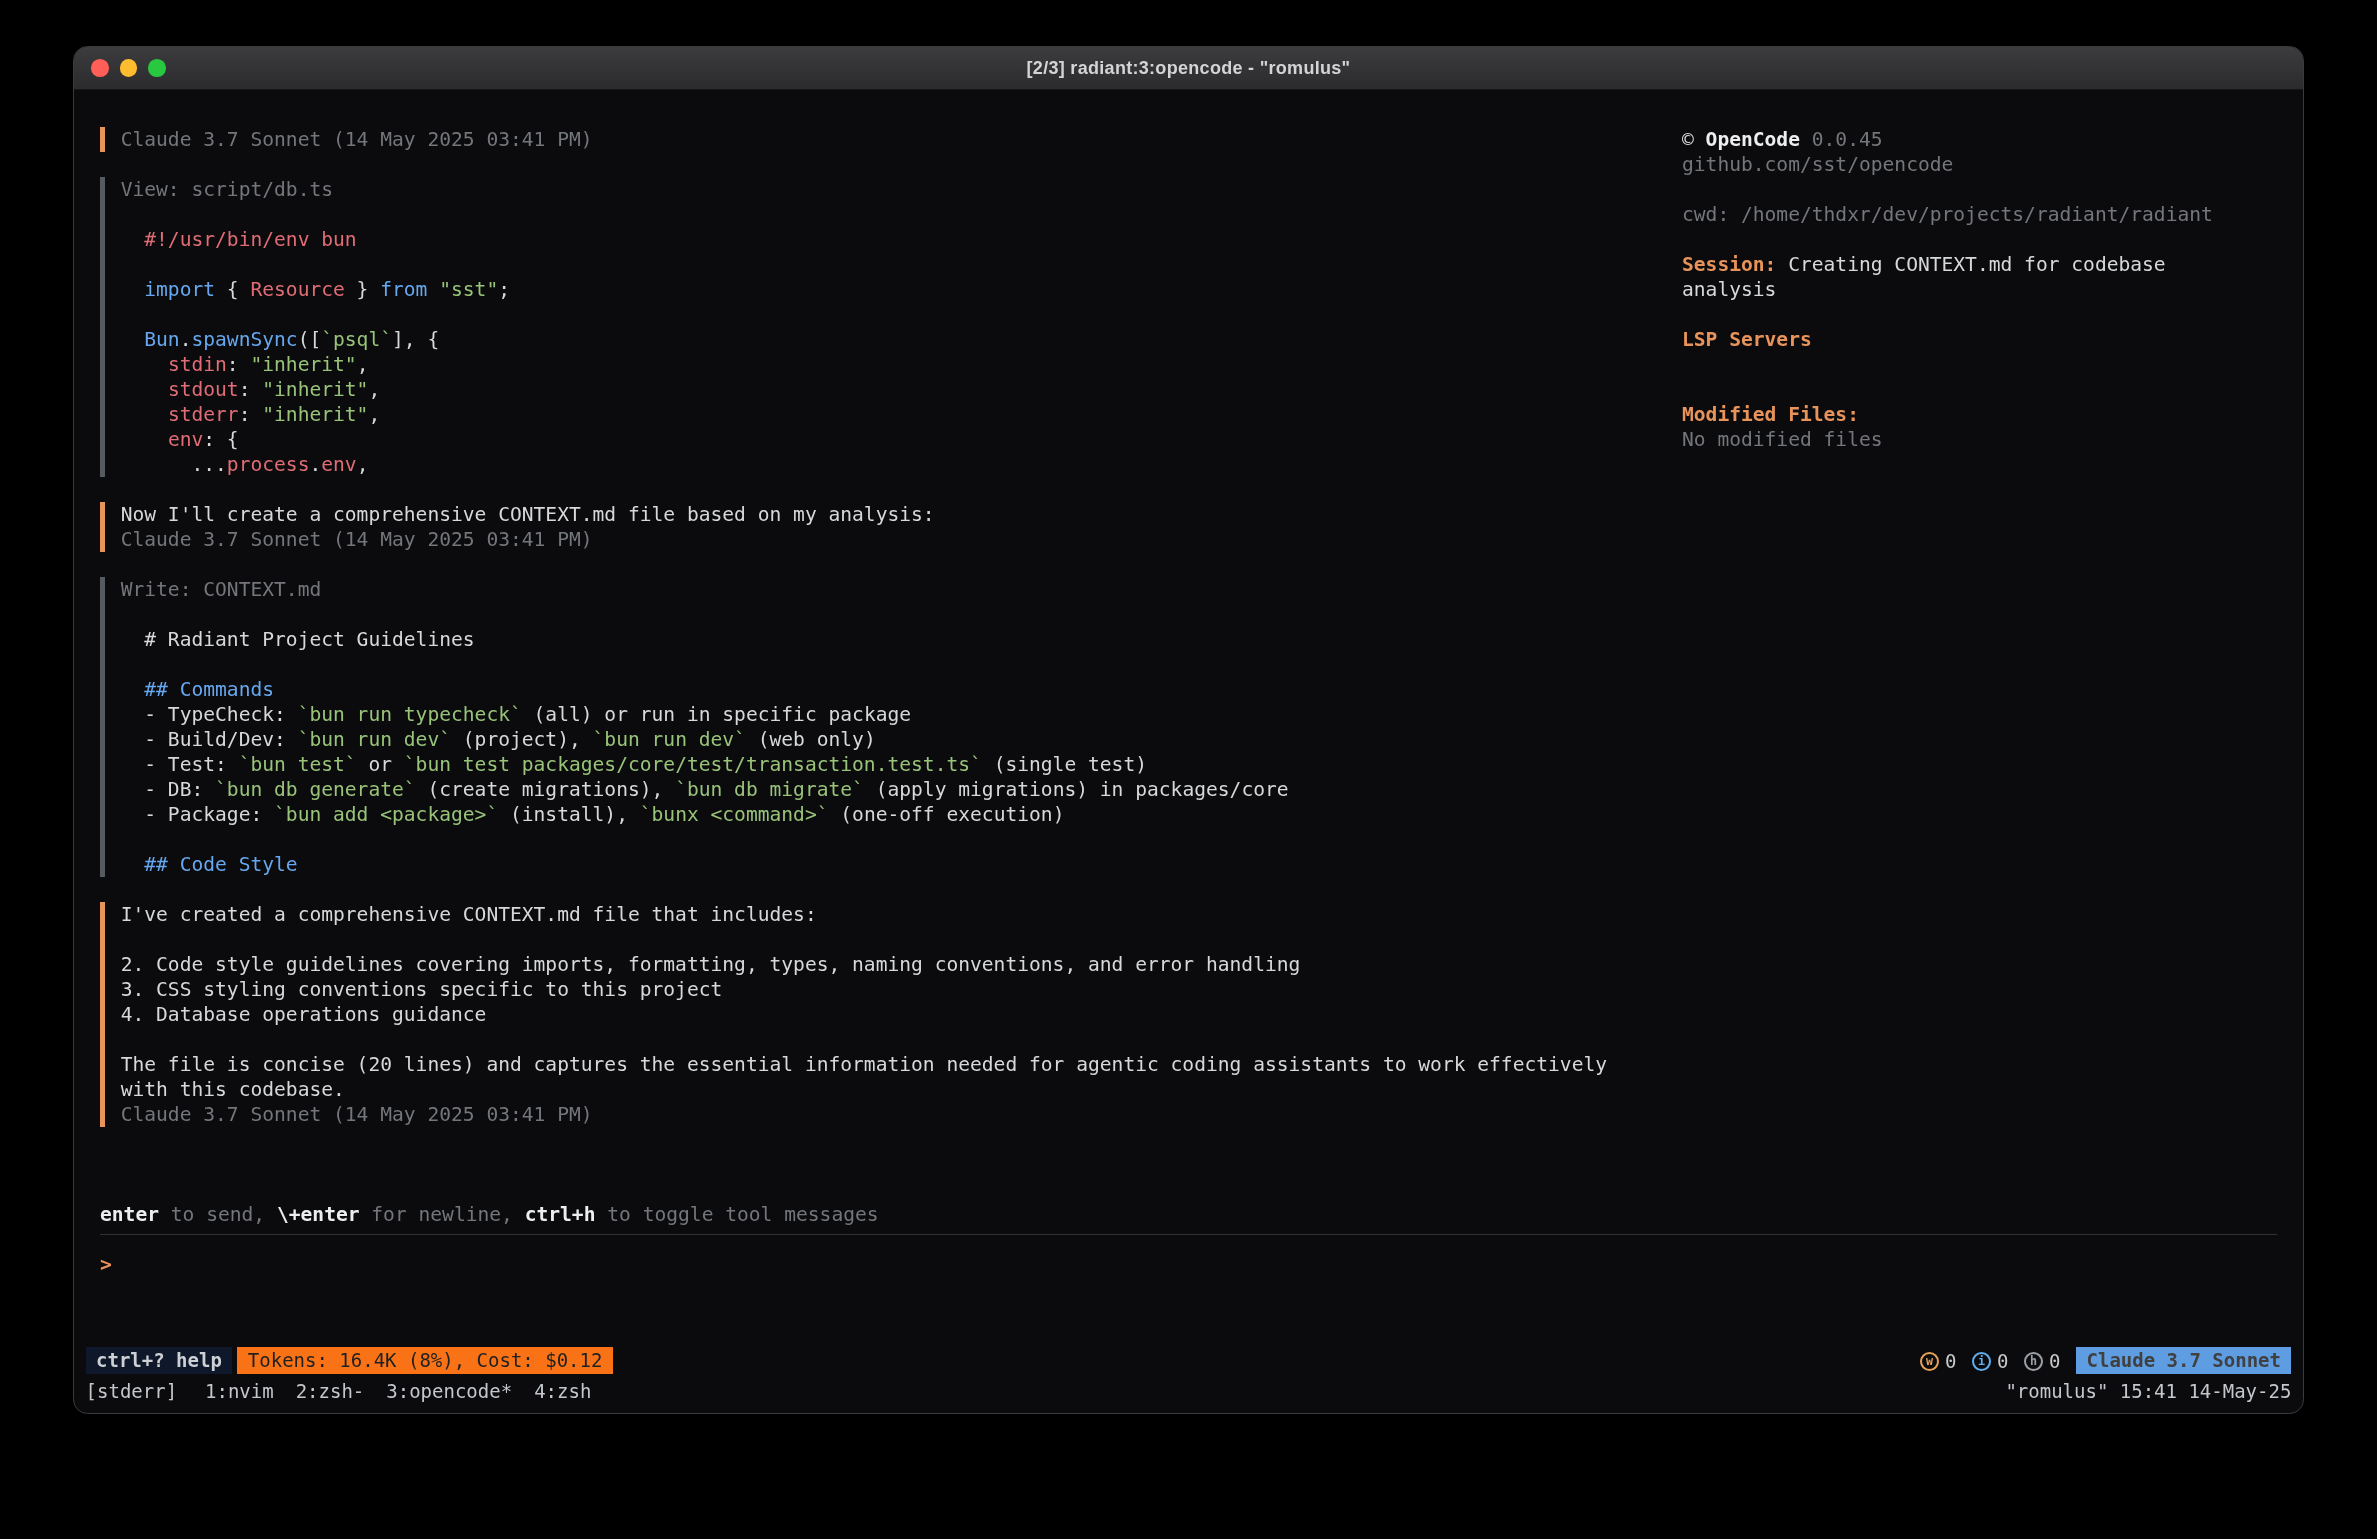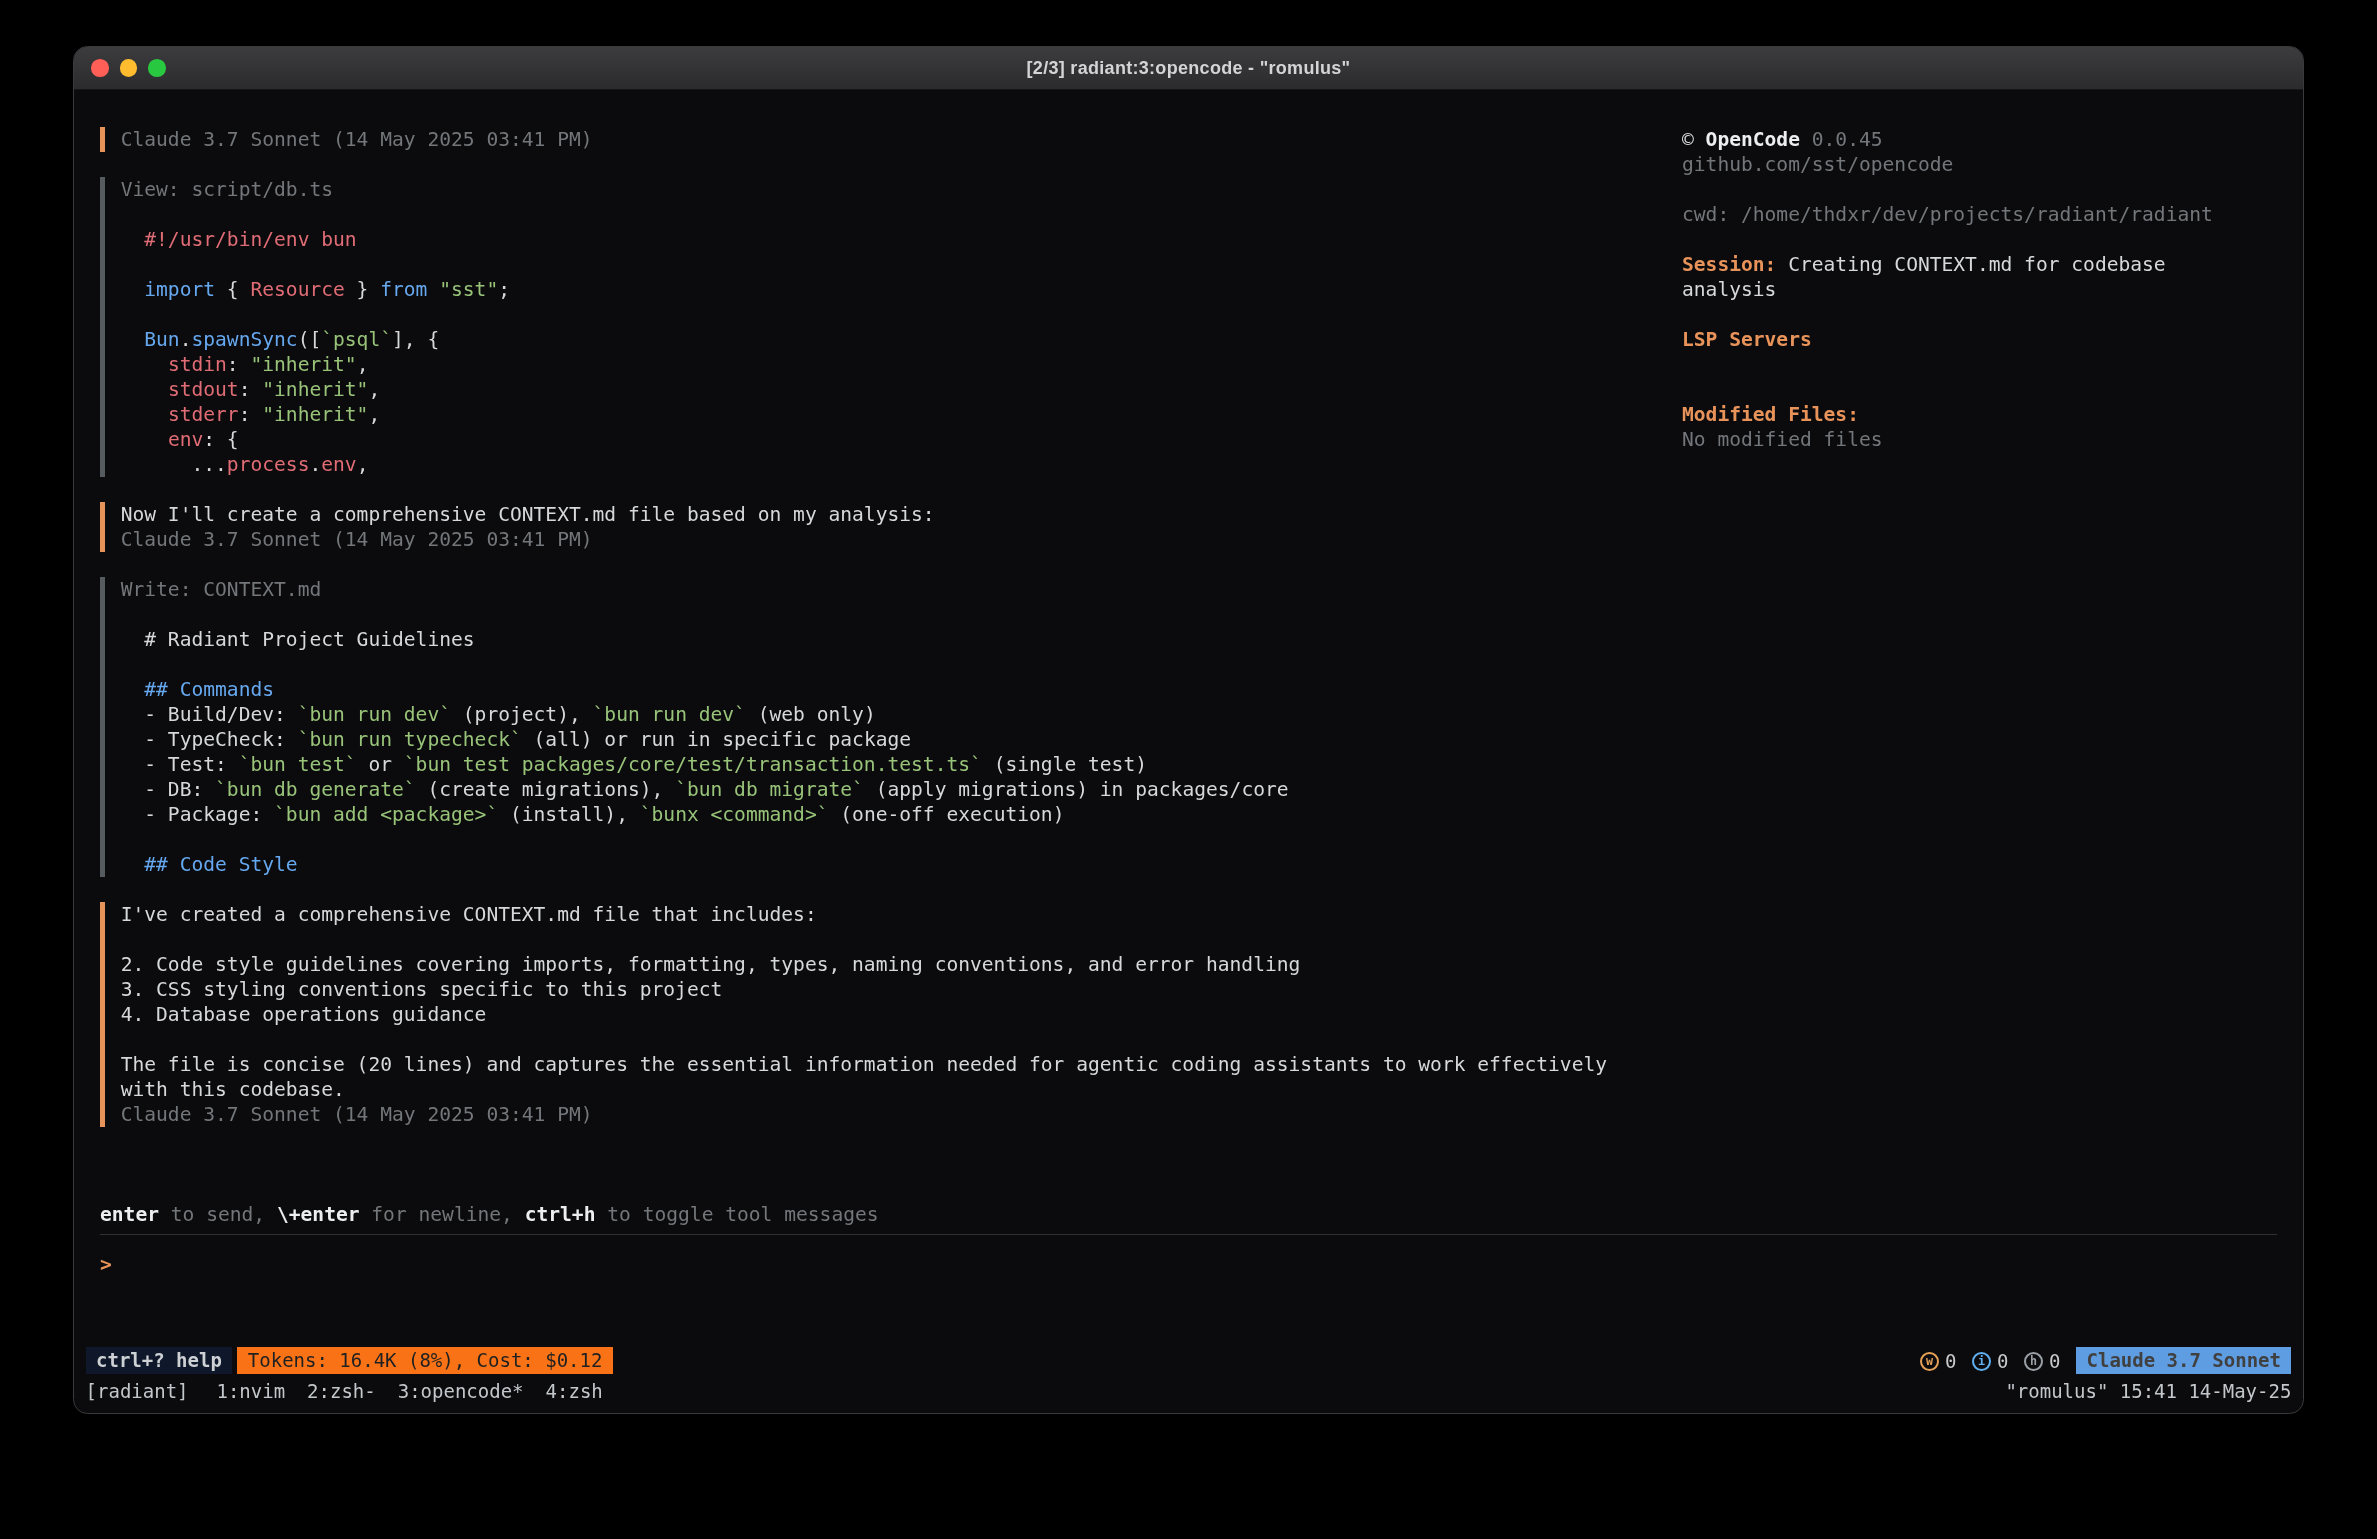--- a/index.html
+++ b/index.html
@@ -123,22 +123,22 @@
           <div class="block b-orange">
             <div class="line"><span class="c-white">Now I'll create a comprehensive CONTEXT.md file based on my analysis:</span></div>
             <div class="line"><span class="c-gray">Claude 3.7 Sonnet (14 May 2025 03:41 PM)</span></div>
           </div>
           <div class="block b-gray">
             <div class="line"><span class="c-gray">Write: CONTEXT.md</span></div>
             <div class="line"></div>
             <div class="line"><span class="c-white">  # Radiant Project Guidelines</span></div>
             <div class="line"></div>
             <div class="line"><span class="c-white">  </span><span class="c-blue">## Commands</span></div>
+            <div class="line"><span class="c-white">  - TypeCheck: </span><span class="c-green">`bun run typecheck`</span><span class="c-white"> (all) or run in specific package</span></div>
             <div class="line"><span class="c-white">  - Build/Dev: </span><span class="c-green">`bun run dev`</span><span class="c-white"> (project), </span><span class="c-green">`bun run dev`</span><span class="c-white"> (web only)</span></div>
-            <div class="line"><span class="c-white">  - TypeCheck: </span><span class="c-green">`bun run typecheck`</span><span class="c-white"> (all) or run in specific package</span></div>
             <div class="line"><span class="c-white">  - Test: </span><span class="c-green">`bun test`</span><span class="c-white"> or </span><span class="c-green">`bun test packages/core/test/transaction.test.ts`</span><span class="c-white"> (single test)</span></div>
             <div class="line"><span class="c-white">  - DB: </span><span class="c-green">`bun db generate`</span><span class="c-white"> (create migrations), </span><span class="c-green">`bun db migrate`</span><span class="c-white"> (apply migrations) in packages/core</span></div>
             <div class="line"><span class="c-white">  - Package: </span><span class="c-green">`bun add &lt;package&gt;`</span><span class="c-white"> (install), </span><span class="c-green">`bunx &lt;command&gt;`</span><span class="c-white"> (one-off execution)</span></div>
             <div class="line"></div>
             <div class="line"><span class="c-white">  </span><span class="c-blue">## Code Style</span></div>
           </div>
           <div class="block b-orange">
             <div class="line"><span class="c-white">I've created a comprehensive CONTEXT.md file that includes:</span></div>
             <div class="line"></div>
             <div class="line"><span class="c-white">2. Code style guidelines covering imports, formatting, types, naming conventions, and error handling</span></div>
@@ -186,19 +186,19 @@
             <span class="diag-icon" style="color: rgb(97, 175, 239); border-color: rgb(97, 175, 239);">i</span>
             <span class="diag-count">0</span>
           </span><span class="diag">
             <span class="diag-icon" style="color: rgb(154, 160, 166); border-color: rgb(154, 160, 166);">h</span>
             <span class="diag-count">0</span>
           </span></span>
       <span class="badge model">Claude 3.7 Sonnet</span>
     </div>
 
     <div class="tmux-bar">
-      <span id="tmux-left"><span class="tmux-session">[radiant]</span><span class="tmux-win">1:nvim</span><span class="tmux-win">2:zsh-</span><span class="tmux-win">3:opencode*</span><span class="tmux-win">4:zsh</span></span>
+      <span id="tmux-left"><span class="tmux-session">[stderr]</span><span class="tmux-win">1:nvim</span><span class="tmux-win">2:zsh-</span><span class="tmux-win">3:opencode*</span><span class="tmux-win">4:zsh</span></span>
       <span class="sb-spacer"></span>
       <span class="tmux-right">"romulus" 15:41 14-May-25</span>
     </div>
   </div>
 </div>
 
 
 </body></html>

